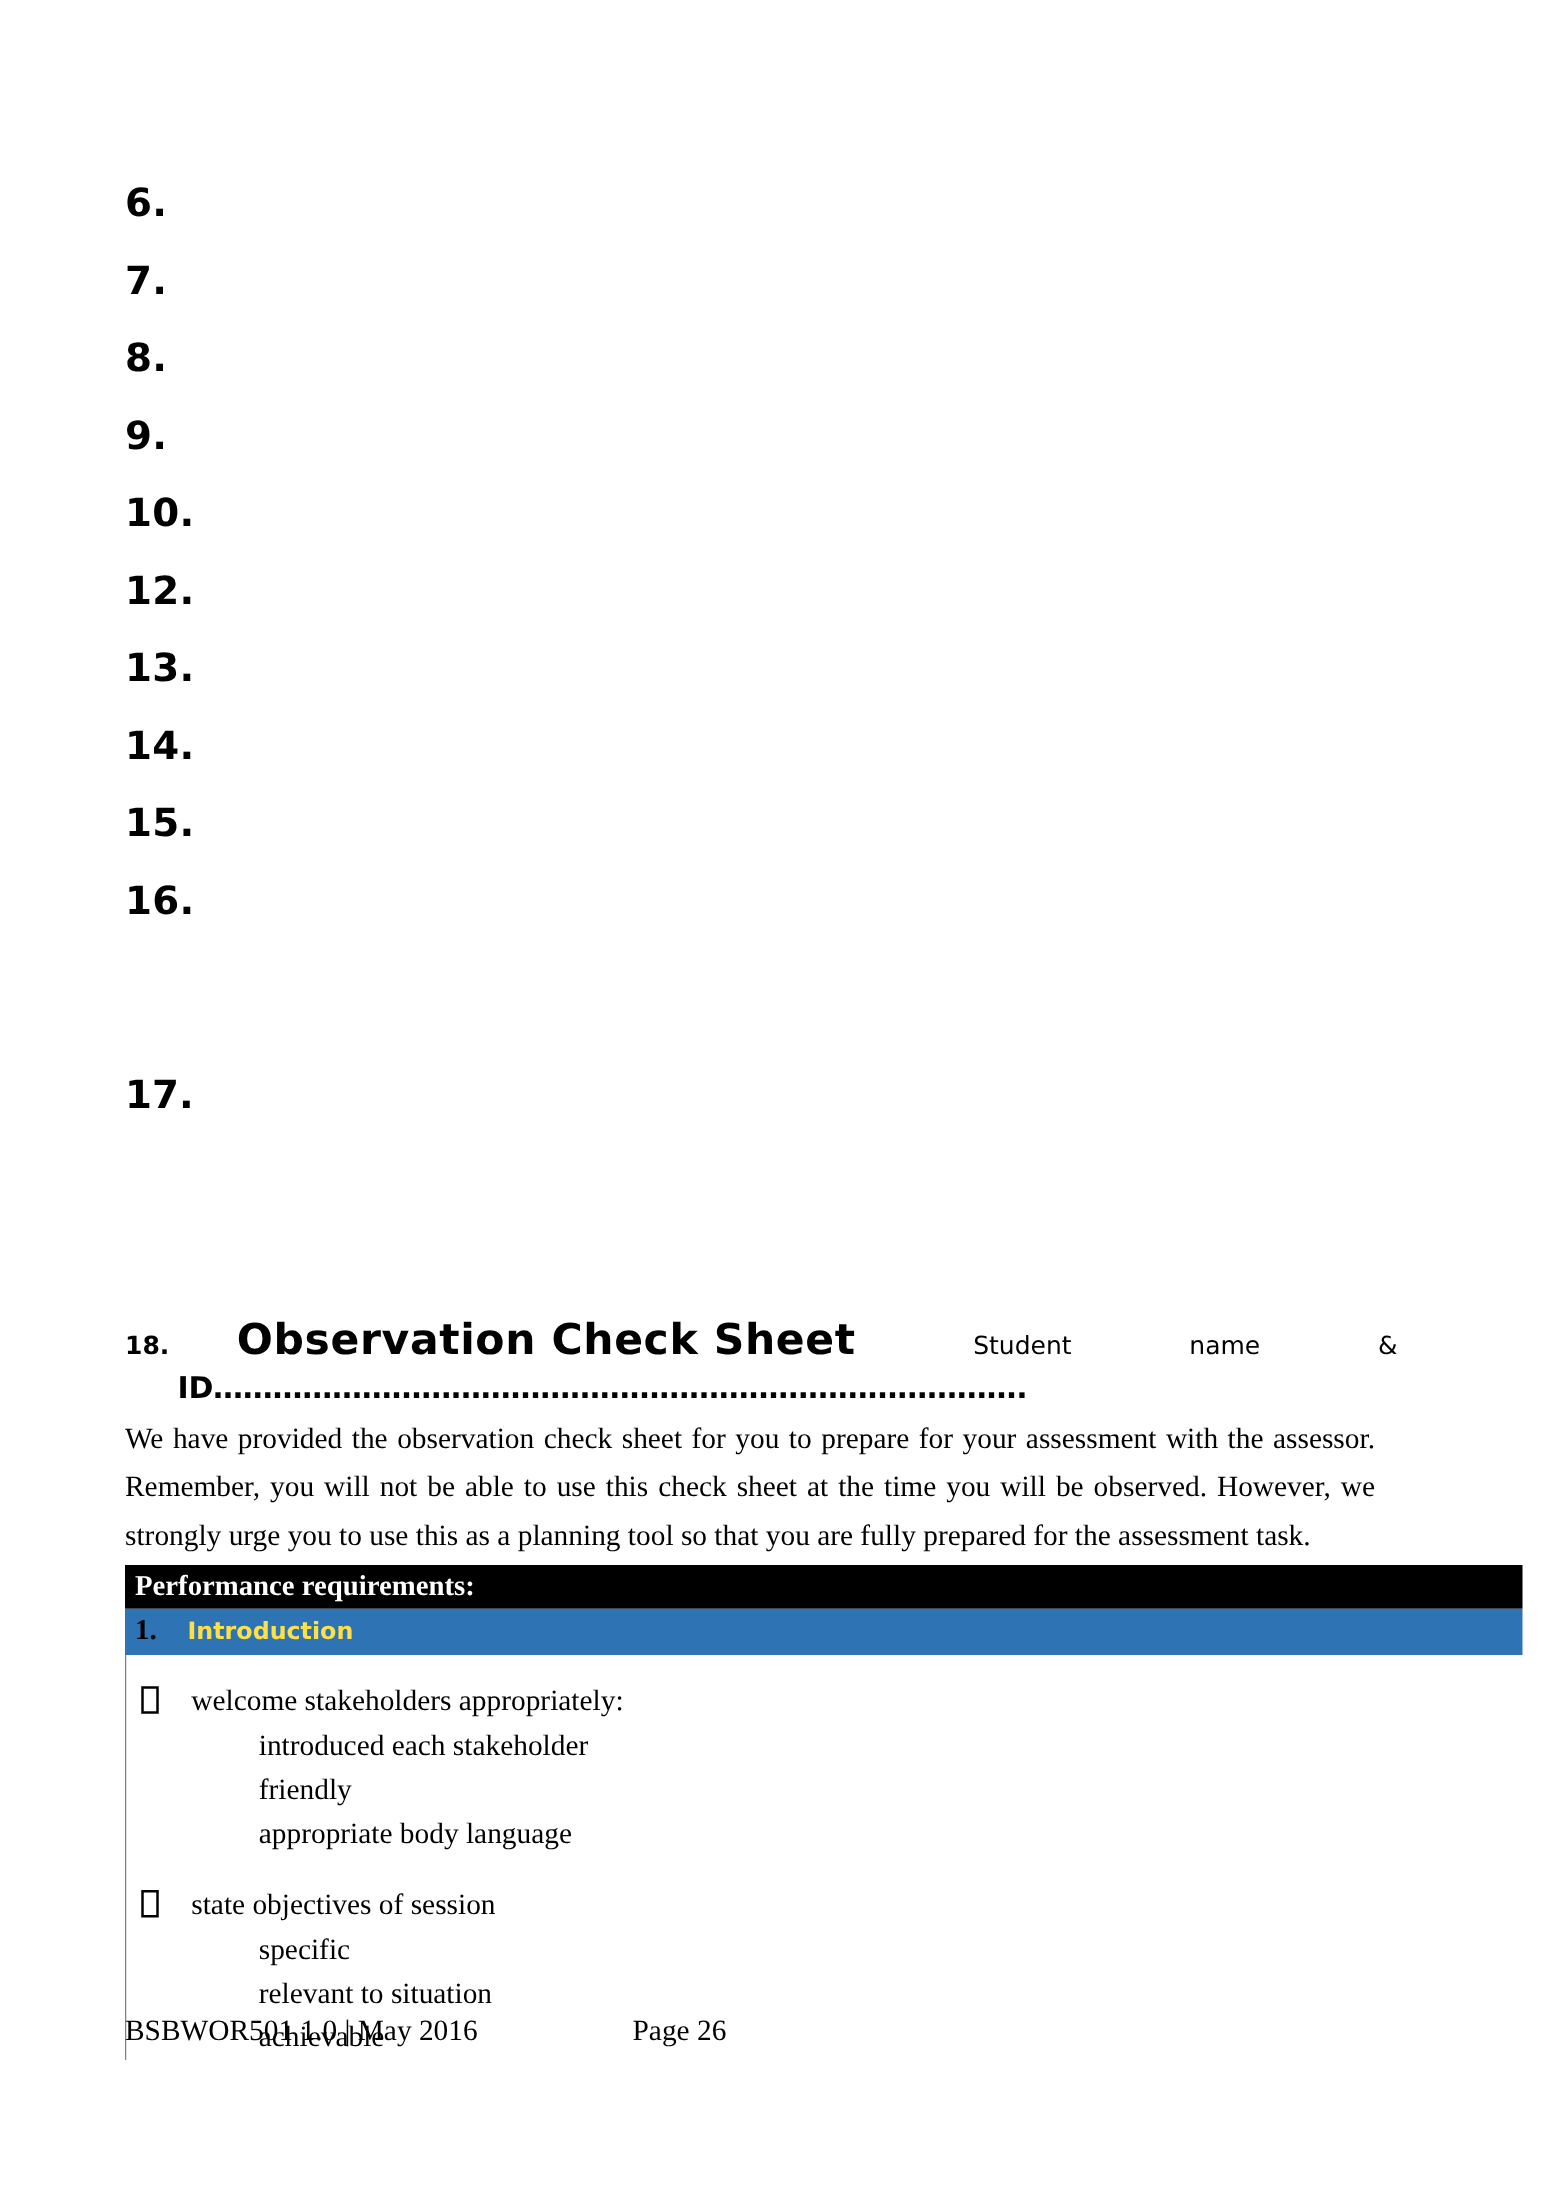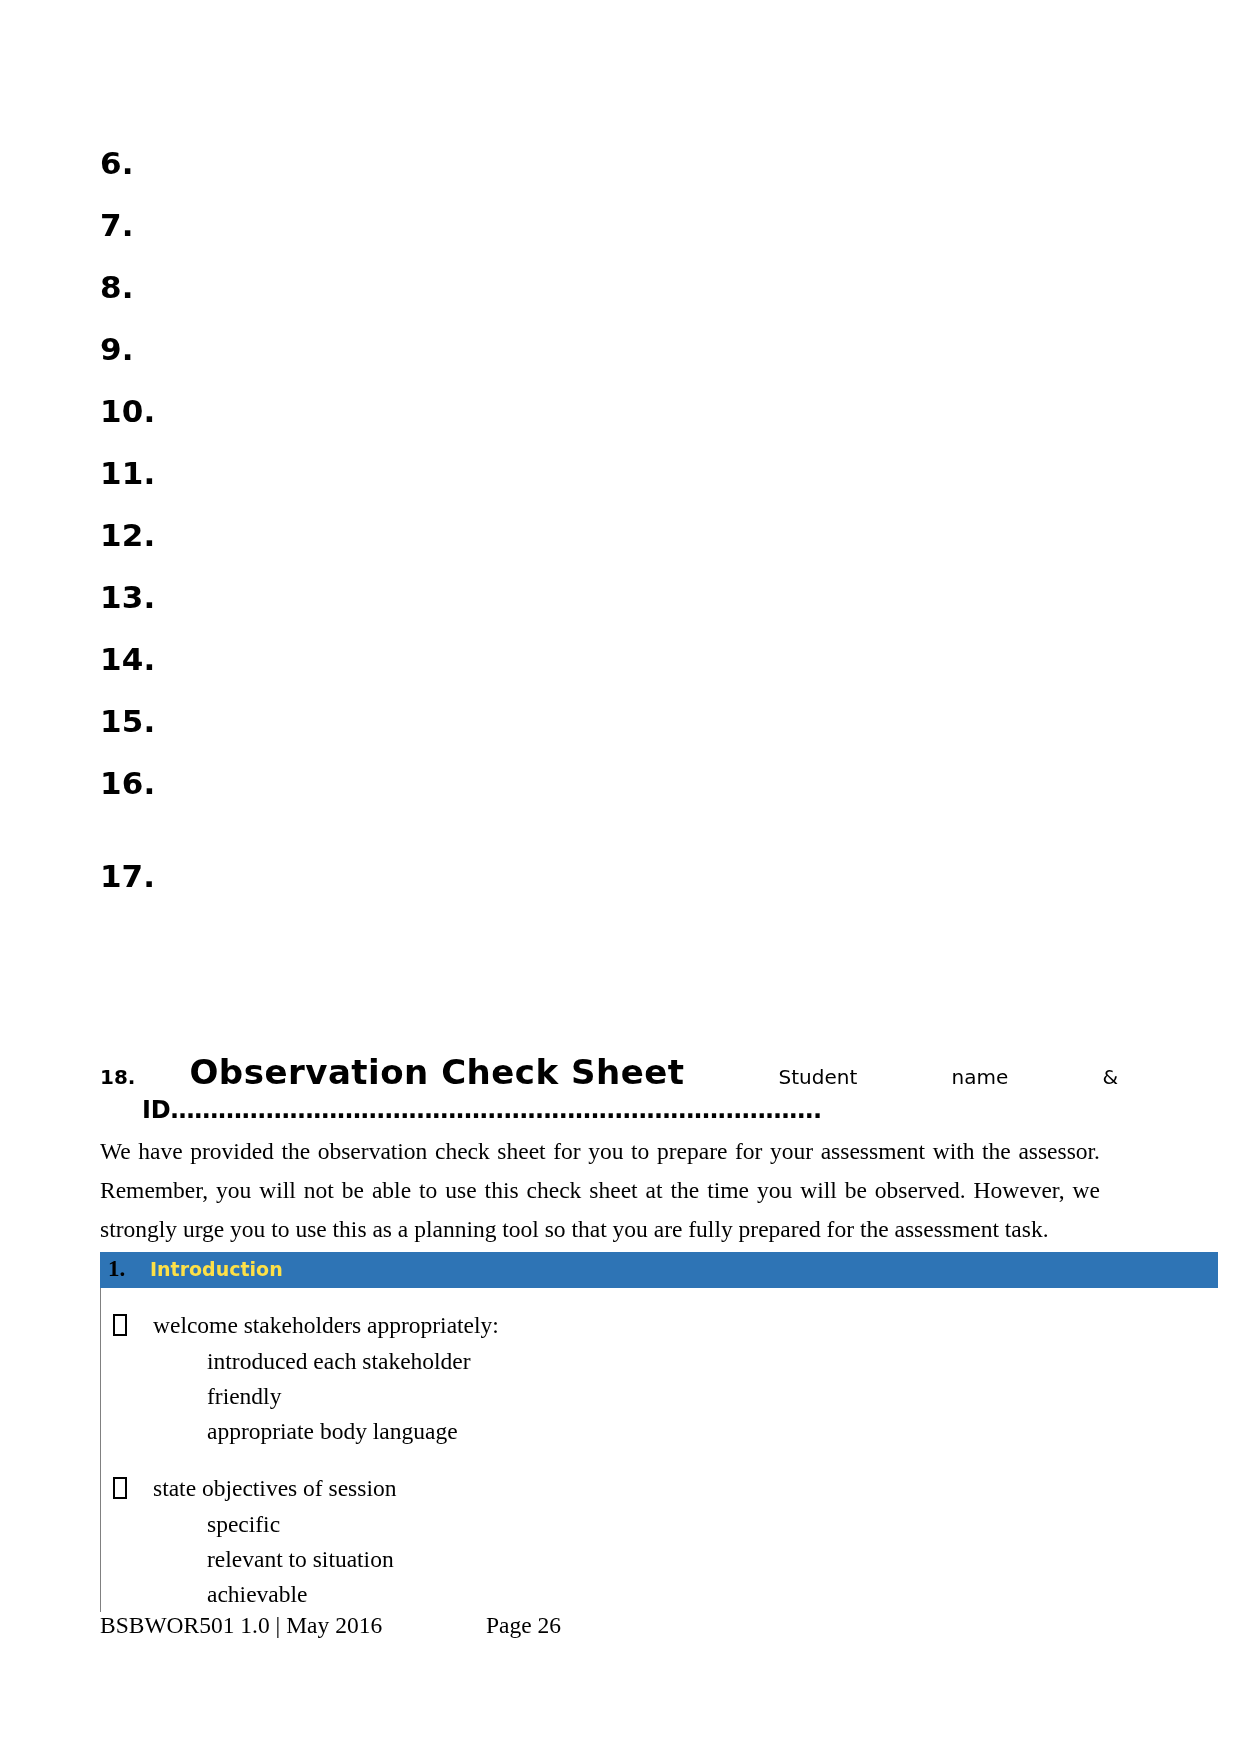--- a/index.html
+++ b/index.html
@@ -211,36 +211,35 @@
     line-height: 34px;
     white-space: nowrap;
   }
   .footer .f-left {
     position: absolute;
     left: 0;
     top: 0;
   }
   .footer .f-right {
     position: absolute;
-    left: 386px;
+    left: 406px;
     top: 0;
   }
 </style>
 </head>
 <body>
 
 <div class="page">
 
   <div class="numlist">
     <div class="numlist-item"><span class="num">6.</span></div>
     <div class="numlist-item"><span class="num">7.</span></div>
     <div class="numlist-item"><span class="num">8.</span></div>
     <div class="numlist-item"><span class="num">9.</span></div>
     <div class="numlist-item"><span class="num">10.</span></div>
-    <div class="numlist-item"><span class="num">11.</span></div>
     <div class="numlist-item"><span class="num">12.</span></div>
     <div class="numlist-item"><span class="num">13.</span></div>
     <div class="numlist-item"><span class="num">14.</span></div>
     <div class="numlist-item"><span class="num">15.</span></div>
     <div class="numlist-item"><span class="num">16.</span></div>
   </div>
 
   <div class="item17">
     <span>17.</span>
   </div>
@@ -254,20 +253,21 @@
         <span>name</span>
         <span>&amp;</span>
       </span>
     </div>
     <div class="head-line2">ID……………………………………………………………………….</div>
   </div>
 
   <p class="intro">We have provided the observation check sheet for you to prepare for your assessment with the assessor. Remember, you will not be able to use this check sheet at the time you will be observed. However, we strongly urge you to use this as a planning tool so that you are fully prepared for the assessment task.</p>
 
   <div class="table">
+    <div class="bar-black">Performance requirements:</div>
     <div class="bar-blue">
       <span class="bnum">1.</span>
       <span class="blabel">Introduction</span>
     </div>
 
     <div class="tbody">
 
       <div class="chk-group">
         <div class="chk-head">
           <span class="chk-box"></span>

